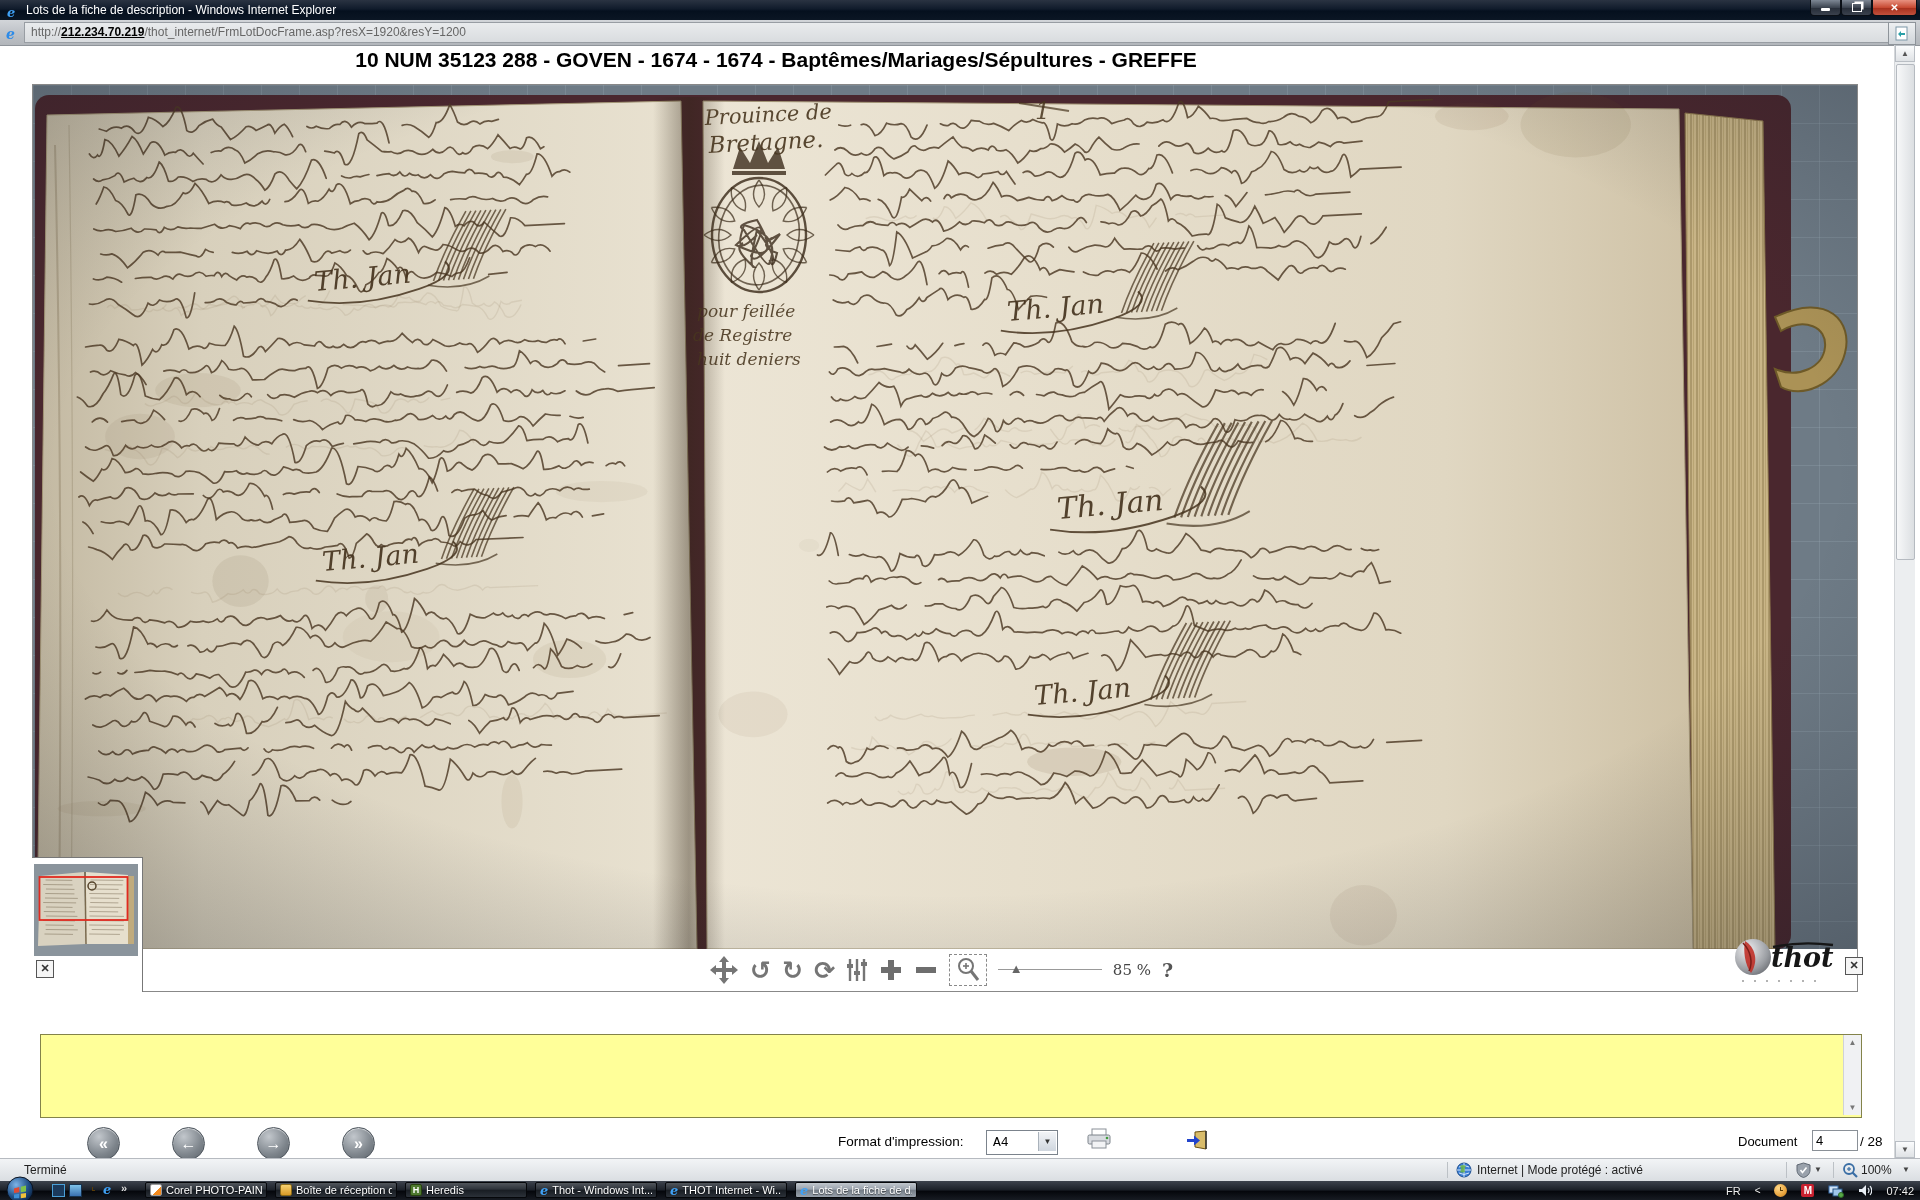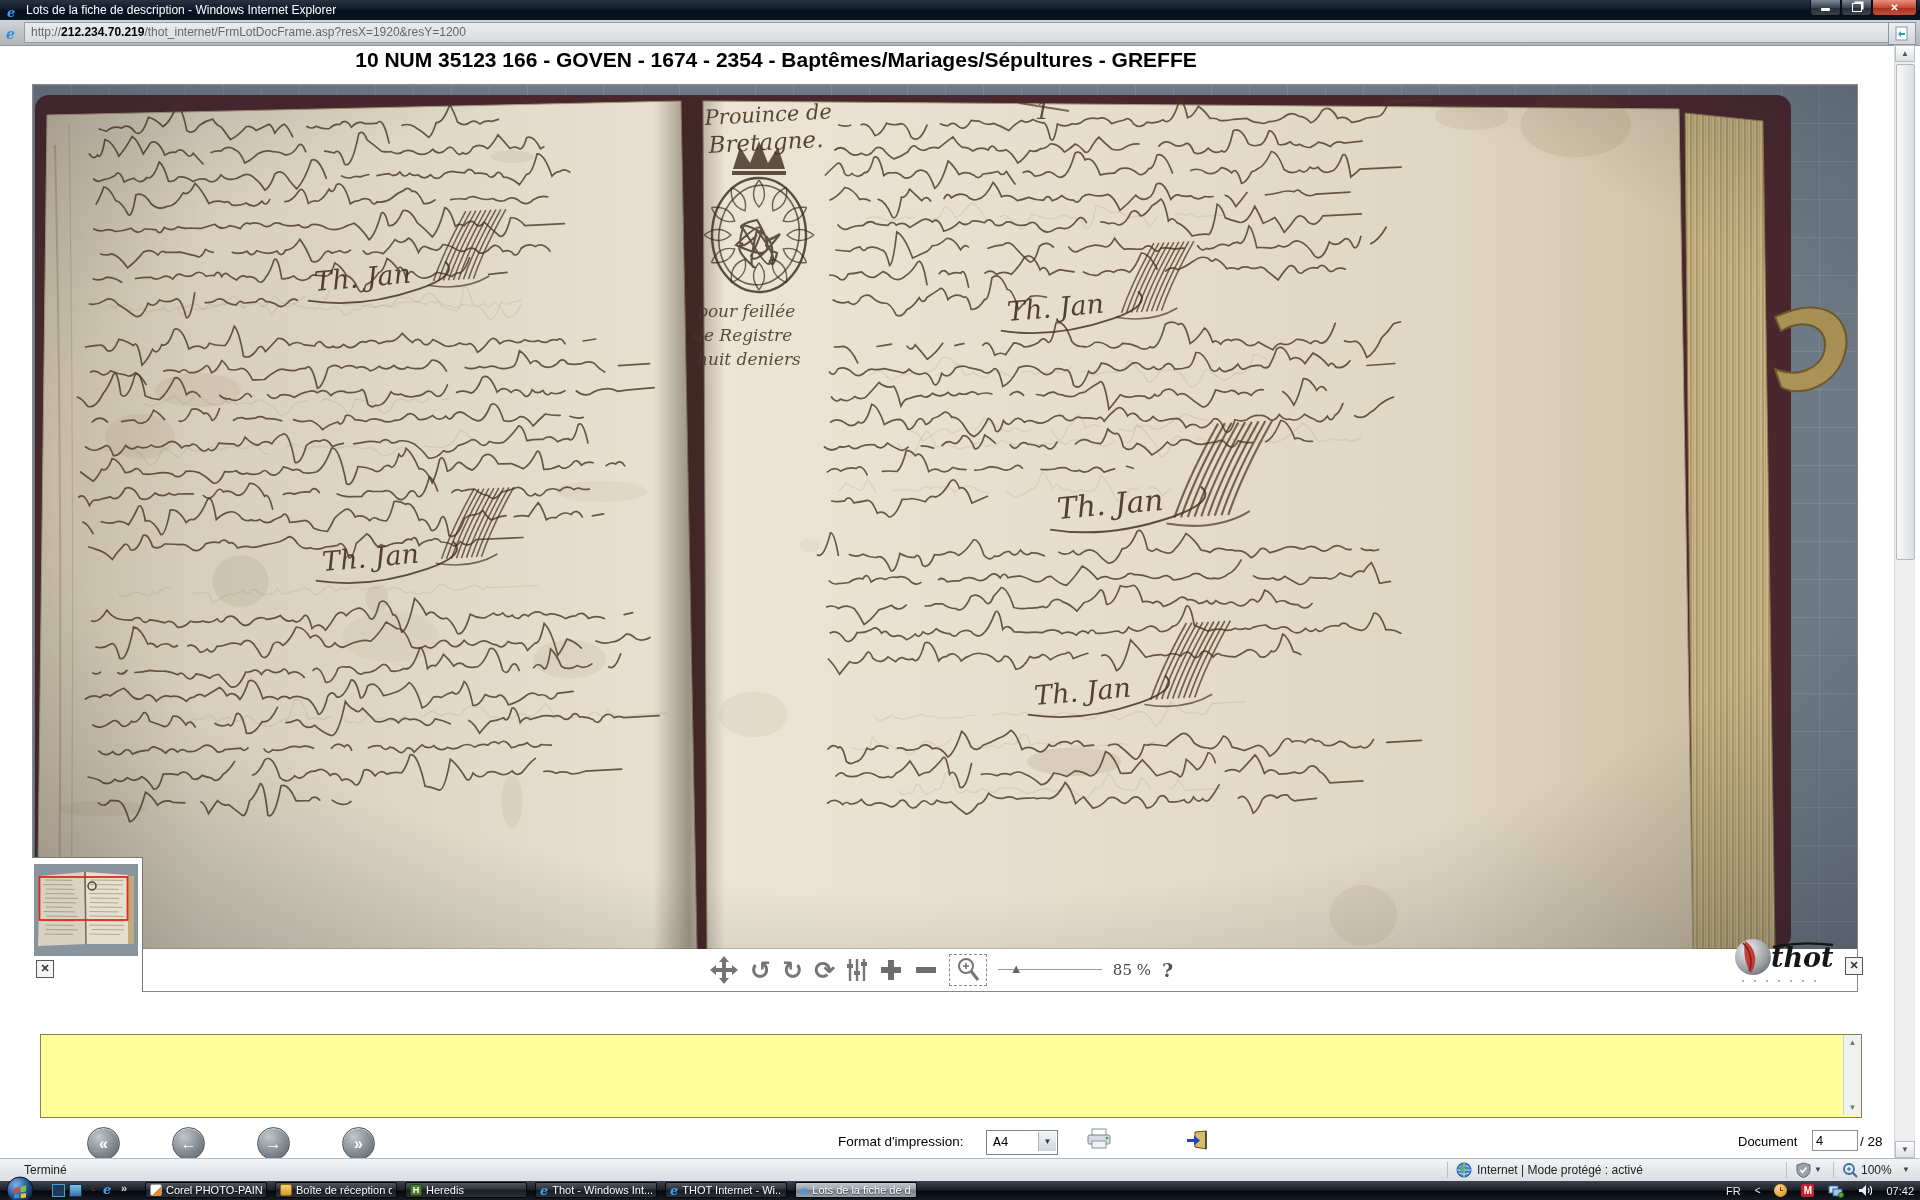--- a/index.html
+++ b/index.html
@@ -19,21 +19,21 @@
     font-size:10px;font-weight:bold;}
   .glyph-min{width:9px;height:3px;background:#fff;border-radius:1px;margin-top:4px;}
   .glyph-rest{width:8px;height:7px;border:1px solid #fff;box-shadow:2px -2px 0 -0.5px #fff;}
 
   
   .addressbar{left:0;top:20px;width:1920px;height:25px;
     background:linear-gradient(#d2d5d9,#bfc3c8 50%,#b2b6bb);border-bottom:1px solid #8f949a;}
   .urlfield{left:24px;top:2px;width:1860px;height:19px;border:1px solid #989da3;
     background:linear-gradient(#e9ebed,#d9dcdf);font-size:12px;line-height:19px;padding-left:6px;
     color:#666;white-space:nowrap;overflow:hidden;}
-  .u-host{color:#000;font-weight:bold;}
+  .u-host{color:#000;font-weight:bold;text-decoration:underline;}
   .gobtn{left:1888px;top:22px;width:26px;height:21px;border:1px solid #8e949a;
     background:linear-gradient(#eef0f2,#cfd4d9);display:flex;align-items:center;justify-content:center;}
 
   .e-ico{font:italic bold 13px "DejaVu Serif",serif;color:#3fa1f5;position:relative;line-height:1;}
   .e-ico.big{font-size:14px;color:#2d8be8;}
 
   
   .heading{left:0;top:48px;width:1552px;text-align:center;font-weight:bold;font-size:21px;color:#000;}
 
   
@@ -148,21 +148,21 @@
       <span class="u-dim">http://</span><span class="u-host">212.234.70.219</span><span class="u-dim">/thot_internet/FrmLotDocFrame.asp?resX=1920&amp;resY=1200</span>
     </div>
   </div>
   <div class="a gobtn">
     <svg width="14" height="15">
       <rect x="1" y="1" width="11" height="13" fill="#fff" stroke="#7d97a8"></rect>
       <path d="M3,8 l3,-3 l0,2 l4,0 l0,2 l-4,0 l0,2 z" fill="#2aa0a8"></path>
     </svg>
   </div>
 
-  <div class="a heading">10 NUM 35123 166 - GOVEN - 1674 - 2354 - Baptêmes/Mariages/Sépultures - GREFFE</div>
+  <div class="a heading">10 NUM 35123 288 - GOVEN - 1674 - 1674 - Baptêmes/Mariages/Sépultures - GREFFE</div>
 
   <div class="a viewer">
 
     <svg class="a photo" viewBox="0 0 1824 864">
       <defs>
         <pattern id="grid" width="38" height="38" patternUnits="userSpaceOnUse">
           <rect width="38" height="38" fill="#6e7b86"></rect>
           <path d="M38,0 H0 V38" fill="none" stroke="#9eb0bc" stroke-width="1" opacity="0.5"></path>
         </pattern>
         <pattern id="fe" width="6" height="60" patternUnits="userSpaceOnUse">

